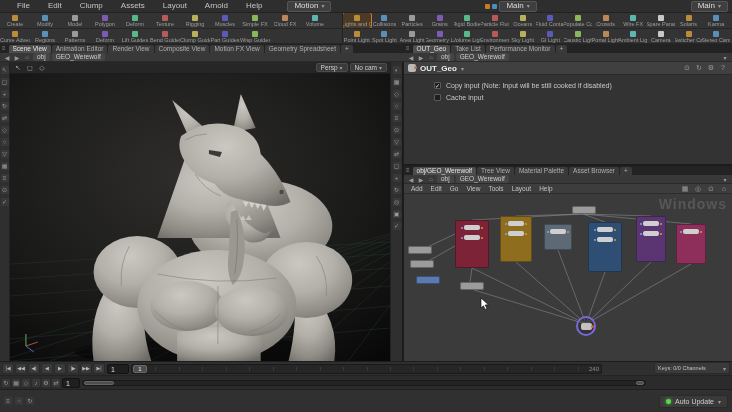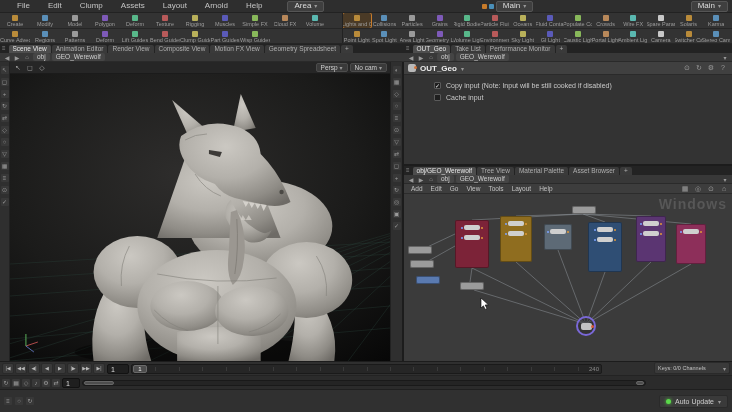--- a/index.html
+++ b/index.html
@@ -143,21 +143,21 @@
     <div class="menus">
         <div class="menu-item">File</div>
         <div class="menu-item">Edit</div>
         <div class="menu-item">Clump</div>
         <div class="menu-item">Assets</div>
         <div class="menu-item">Layout</div>
         <div class="menu-item">Arnold</div>
         <div class="menu-item">Help</div>
       </div>
     <div class="pill-btn" style="margin-left:18px">
-      <span>Area</span>
+      <span>Motion</span>
       <span class="caret">▾</span>
     </div>
     <div class="flex-sp"></div>
     <span class="mini-sq" style="background:#c77b2a"></span>
     <span class="mini-sq" style="background:#4a8fb8"></span>
     <div class="pill-btn">
       <span>Main</span>
       <span class="caret">▾</span>
     </div>
     <div class="flex-sp"></div>

